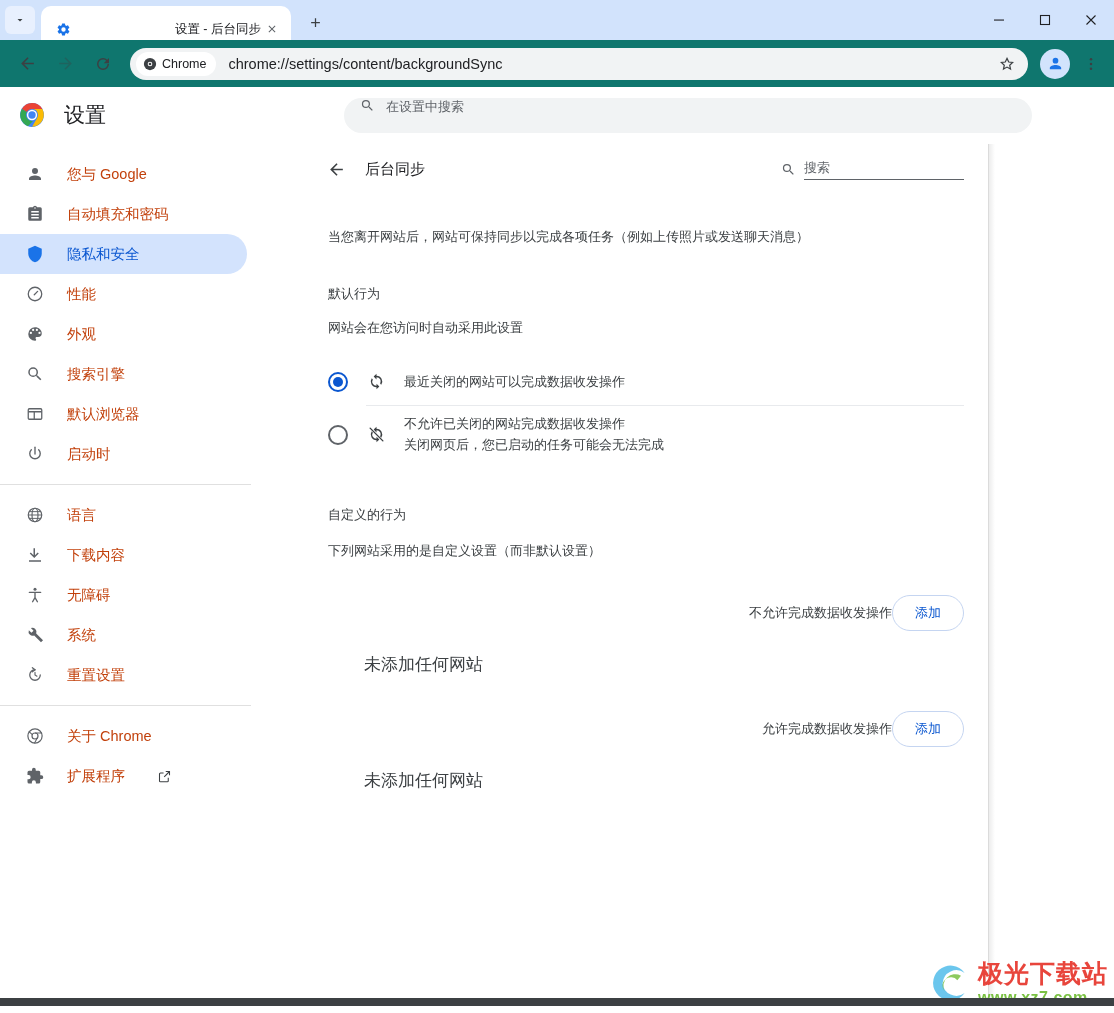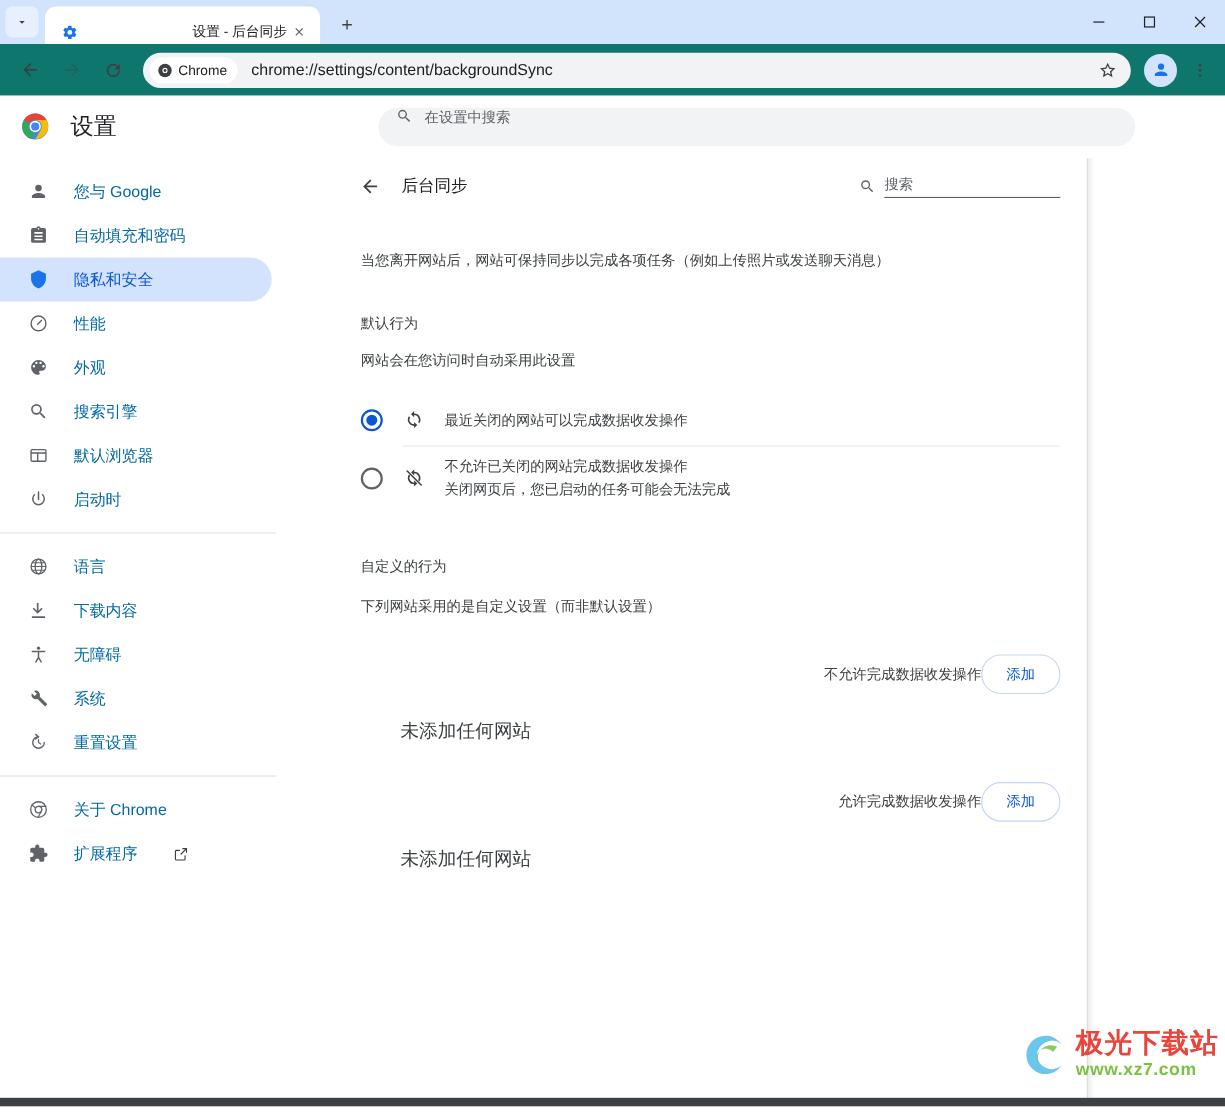--- a/index.html
+++ b/index.html
@@ -140,21 +140,21 @@
     background: #ffffff;
     border-right: 1px solid #ffffff;
     padding-top: 10px;
     position: relative;
   }
   .nav-item {
     height: 40px; display: flex; align-items: center;
     padding-left: 25px; gap: 22px;
     border-radius: 0 20px 20px 0;
     margin-right: 56px;
-    cursor: pointer; color: #0369a1;
+    cursor: pointer; color: #c2410c;
     font-size: 14.5px;
   }
   .nav-item.active { background: #d3e3fd; color: #0b57d0; }
   .nav-ic {
     width: 20px; height: 20px; flex: 0 0 20px;
     display: flex; align-items: center; justify-content: center;
     color: #5f6368;
   }
   .nav-item.active .nav-ic { color: #1a73e8; }
   .nav-label { white-space: nowrap; }
@@ -261,22 +261,22 @@
     font-size: 13px; cursor: pointer;
     font-family: "Liberation Sans", sans-serif;
   }
   .perm-empty {
     padding: 0 24px 0 60px; margin-top: 22px;
     font-size: 17px; color: #3c4043;
   }
 
   
   .watermark {
-    position: absolute; right: 6px; bottom: 25px;
-    display: flex; align-items: center; gap: 6px;
+    position: absolute; right: 6px; bottom: 0;
+    display: flex; gap: 6px;
     pointer-events: none;
   }
   .wm-text { display: flex; flex-direction: column; line-height: 1; }
   .wm-main {
     font-size: 25px; font-weight: bold; color: #e8453c;
     letter-spacing: 1px;
     text-shadow: 0 0 1px rgba(255,255,255,0.8);
   }
   .wm-sub {
     font-size: 16px; font-weight: bold; color: #7ac143;

